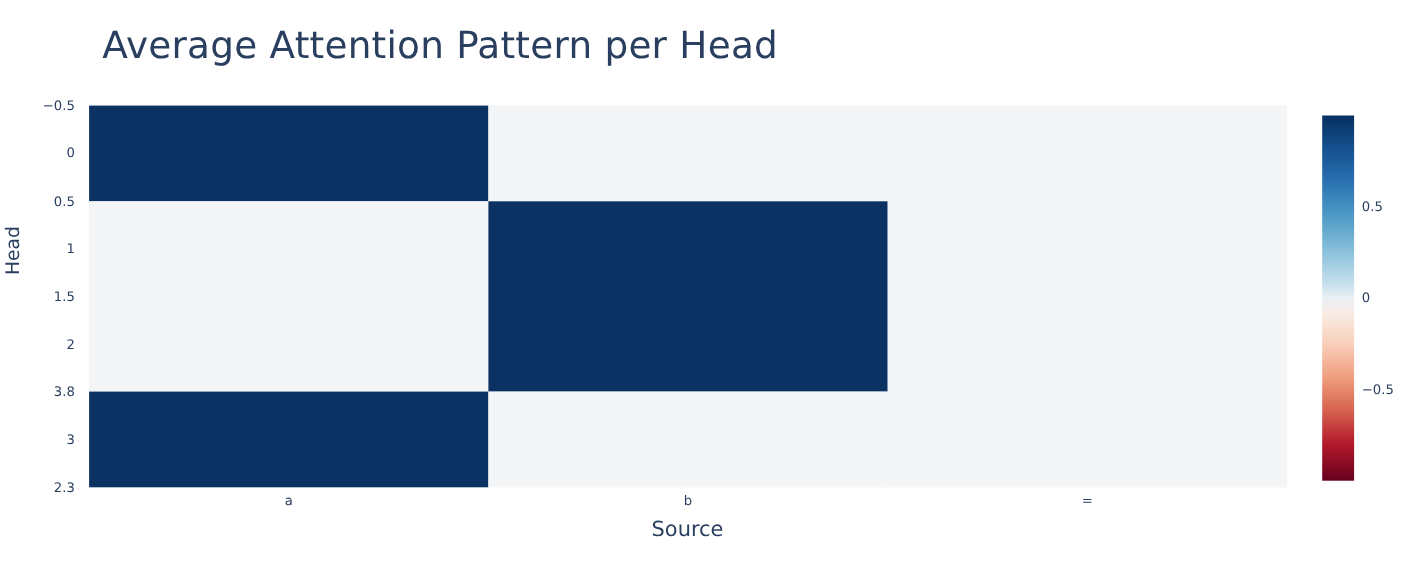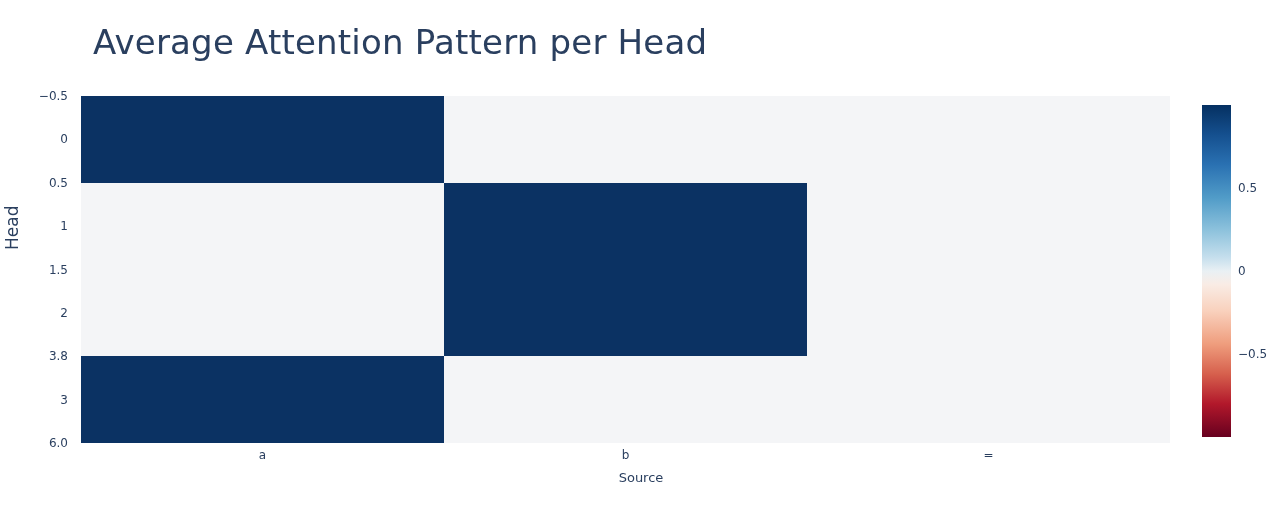--- a/index.html
+++ b/index.html
@@ -70,23 +70,23 @@
     position: absolute;
     top: 448px;
     font-size: 12px;
     color: #2a3f5f;
     transform: translateX(-50%);
     white-space: nowrap;
   }
   #xaxis-title {
     position: absolute;
     top: 470px;
-    left: 641px;
+    left: 625px;
     transform: translateX(-50%);
-    font-size: 13px;
+    font-size: 19px;
     color: #2a3f5f;
     white-space: nowrap;
   }
   
   #colorbar {
     position: absolute;
     left: 1202px; top: 105px;
     width: 29px; height: 332px;
     background: linear-gradient(to bottom,
       #053061 0%,
@@ -137,21 +137,21 @@
 
   <div id="ytick-wrap">
       <div class="ytick" style="top: 96px;">−0.5</div>
       <div class="ytick" style="top: 139.375px;">0</div>
       <div class="ytick" style="top: 182.75px;">0.5</div>
       <div class="ytick" style="top: 226.125px;">1</div>
       <div class="ytick" style="top: 269.5px; text-align: center;">1.5</div>
       <div class="ytick" style="top: 312.875px;">2</div>
       <div class="ytick" style="top: 356.25px;">3.8</div>
       <div class="ytick" style="top: 399.625px;">3</div>
-      <div class="ytick" style="top: 443px;">6.0</div>
+      <div class="ytick" style="top: 443px;">2.3</div>
     </div>
   <div id="yaxis-title">Head</div>
 
   <div id="xtick-wrap">
       <div class="xtick" style="left: 262.5px;">a</div>
       <div class="xtick" style="left: 625.5px;">b</div>
       <div class="xtick" style="left: 988.5px;">=</div>
     </div>
   <div id="xaxis-title">Source</div>
 

